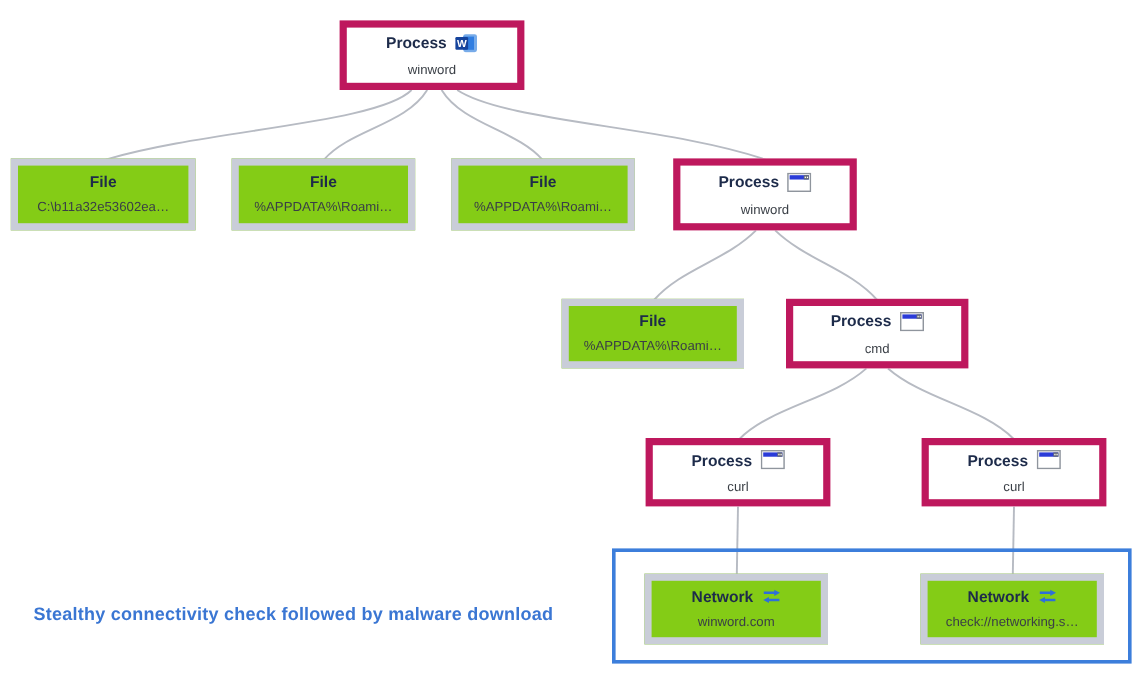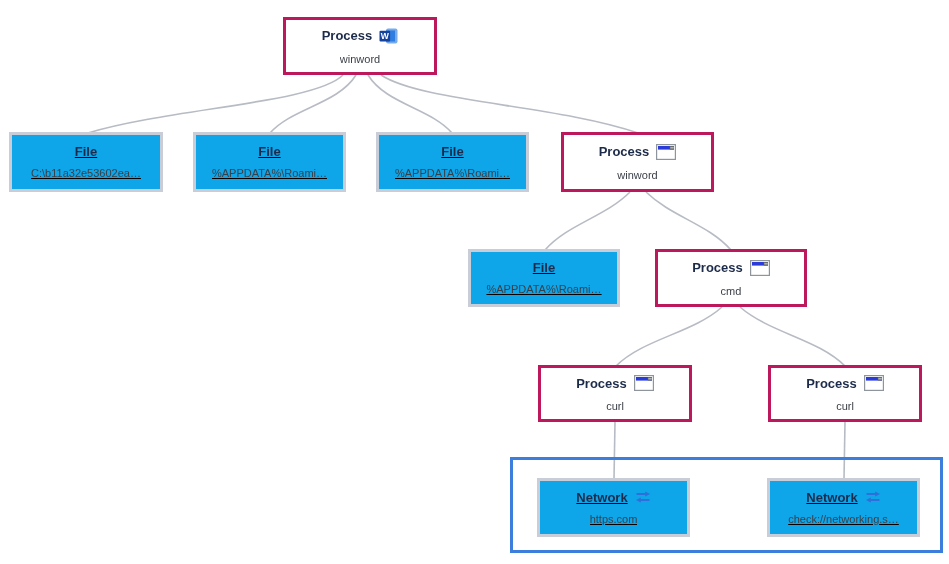--- a/index.html
+++ b/index.html
@@ -19,29 +19,28 @@
   }
   .node {
     position: absolute;
     box-sizing: border-box;
     display: flex;
     flex-direction: column;
     align-items: center;
     justify-content: center;
     gap: 10px;
     background: #ffffff;
-    border: 3px solid #be185d;
+    border: 6px solid #be185d;
     box-shadow: 0 0 0 0 transparent;
     cursor: pointer;
   }
   .node.kind-file,
   .node.kind-network {
-    background: #0ea5e9;
+    background: #84cc16;
     border-color: #c9cdd8;
-    text-decoration: underline;
   }
   .node-title {
     display: flex;
     align-items: center;
     gap: 7px;
     font-size: 13px;
     font-weight: bold;
     color: #1d2b4a;
     line-height: 1;
   }
@@ -206,32 +205,33 @@
       <span>Network</span>
       <span class="ni">
         <svg width="16" height="14" viewBox="0 0 16 14">
           <line x1="1.5" y1="4" x2="10.8" y2="4" stroke="#2e6fd9" stroke-width="2"></line>
           <path d="M10.2 1.4 L15 4 L10.2 6.6 Z" fill="#2e6fd9"></path>
           <line x1="5.2" y1="10" x2="14.5" y2="10" stroke="#2e6fd9" stroke-width="2"></line>
           <path d="M5.8 7.4 L1 10 L5.8 12.6 Z" fill="#2e6fd9"></path>
         </svg>
       </span>
     </div>
-    <div class="node-value">https.com</div>
+    <div class="node-value">winword.com</div>
   </div>
 
   <div class="node kind-network" style="left:767px;top:478px;width:153px;height:59px">
     <div class="node-title">
       <span>Network</span>
       <span class="ni">
         <svg width="16" height="14" viewBox="0 0 16 14">
           <line x1="1.5" y1="4" x2="10.8" y2="4" stroke="#2e6fd9" stroke-width="2"></line>
           <path d="M10.2 1.4 L15 4 L10.2 6.6 Z" fill="#2e6fd9"></path>
           <line x1="5.2" y1="10" x2="14.5" y2="10" stroke="#2e6fd9" stroke-width="2"></line>
           <path d="M5.8 7.4 L1 10 L5.8 12.6 Z" fill="#2e6fd9"></path>
         </svg>
       </span>
     </div>
     <div class="node-value">check://networking.s…</div>
   </div>
 
+  <div class="annotation">Stealthy connectivity check followed by malware download</div>
 
 </div>
 
 </body></html>

